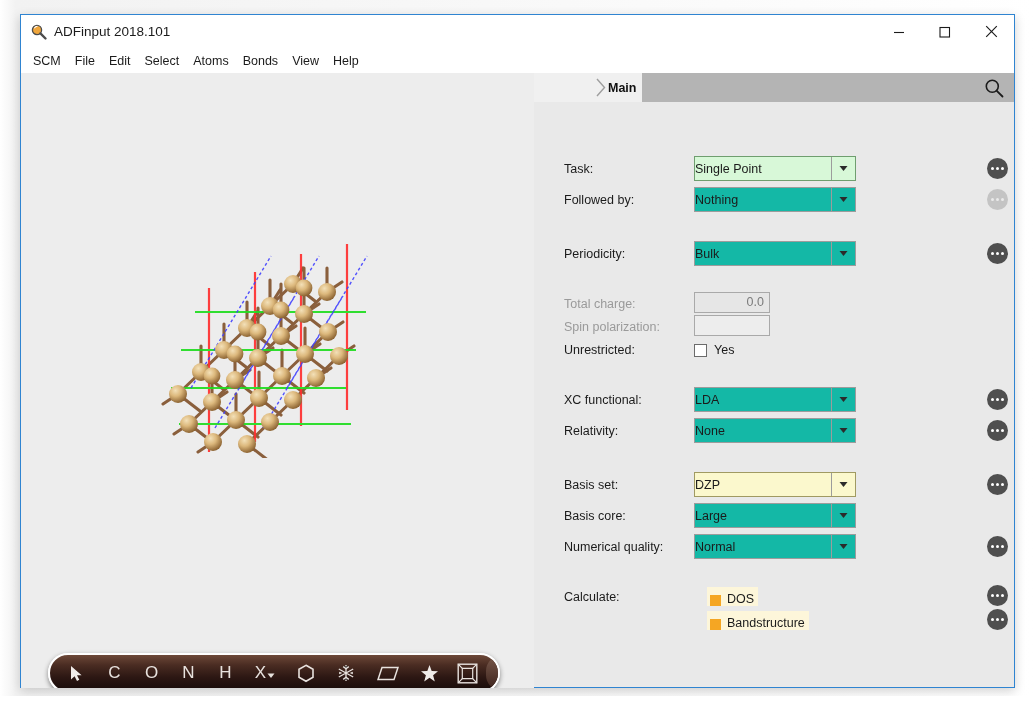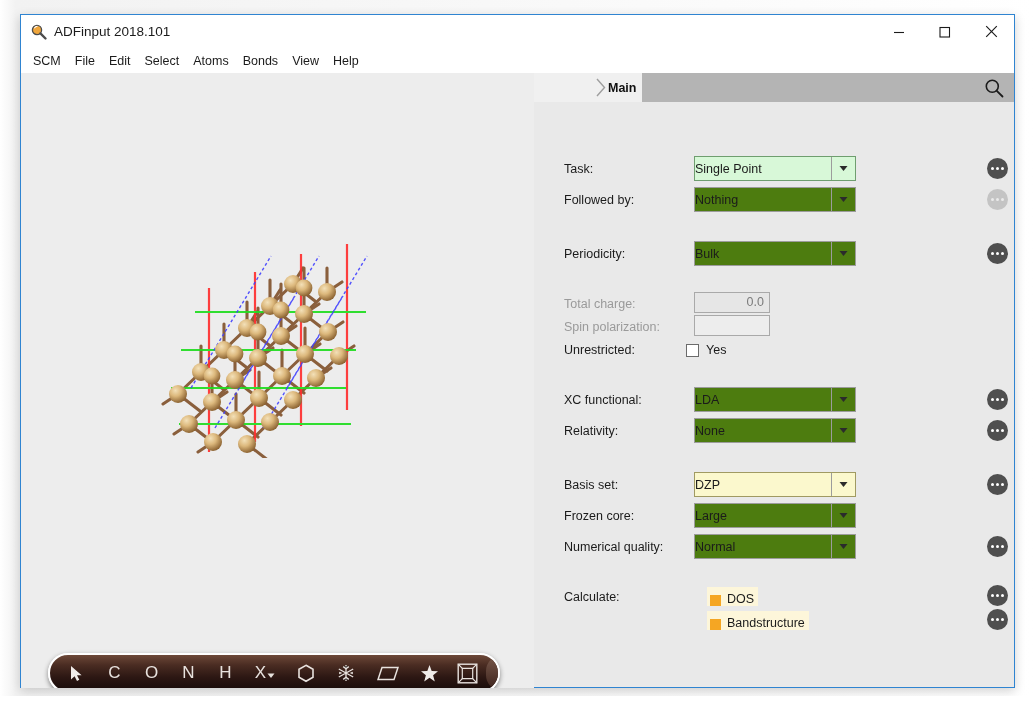--- a/index.html
+++ b/index.html
@@ -257,21 +257,21 @@
     white-space: nowrap;
   }
   .label.disabled { color: #9a9a9a; }
 
   .combo {
     position: absolute;
     left: 160px;
     top: 0;
     width: 162px;
     height: 25px;
-    background: #4d7c0f;
+    background: #14b8a6;
     border: 1px solid #9c9c9c;
     box-sizing: border-box;
     display: flex;
     align-items: center;
   }
   .combo.green { background: #d8f8d8; border-color: #6f9e6f; }
   .combo.yellow { background: #fbf8cd; border-color: #a09a62; }
   .combo-text {
     flex: 1;
     padding-left: 0;
@@ -302,21 +302,21 @@
     text-align: right;
     font-size: 12.5px;
     color: #7b7b7b;
     line-height: 19px;
     padding-right: 5px;
   }
   .textfield.empty { background: #ededed; }
 
   .checkrow {
     position: absolute;
-    left: 152px;
+    left: 160px;
     top: 0;
     height: 26px;
     display: flex;
     align-items: center;
   }
   .checkbox {
     width: 11px; height: 11px;
     border: 1px solid #6b6b6b;
     background: #ffffff;
     flex: none;
@@ -705,21 +705,21 @@
               </span>
             </div>
             <div class="dots" style="top:2px">
                 <i></i>
                 <i></i>
                 <i></i>
               </div>
           </div>
 
           <div class="row" style="top:401px">
-            <div class="label">Frozen core:</div>
+            <div class="label">Basis core:</div>
             <div class="combo">
               <span class="combo-text">Large</span>
               <span class="combo-btn">
                 <svg width="9" height="7" viewBox="0 0 9 7">
                     <path d="M0.5 1 L8.5 1 L4.5 6 Z" fill="#2b2b2b"></path>
                   </svg>
               </span>
             </div>
           </div>
 

